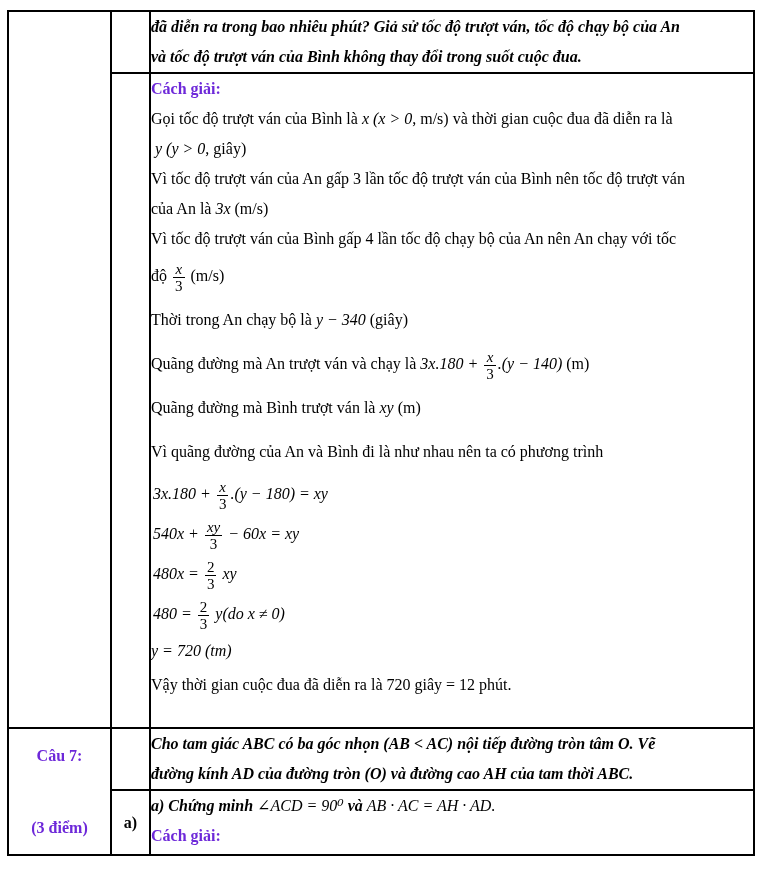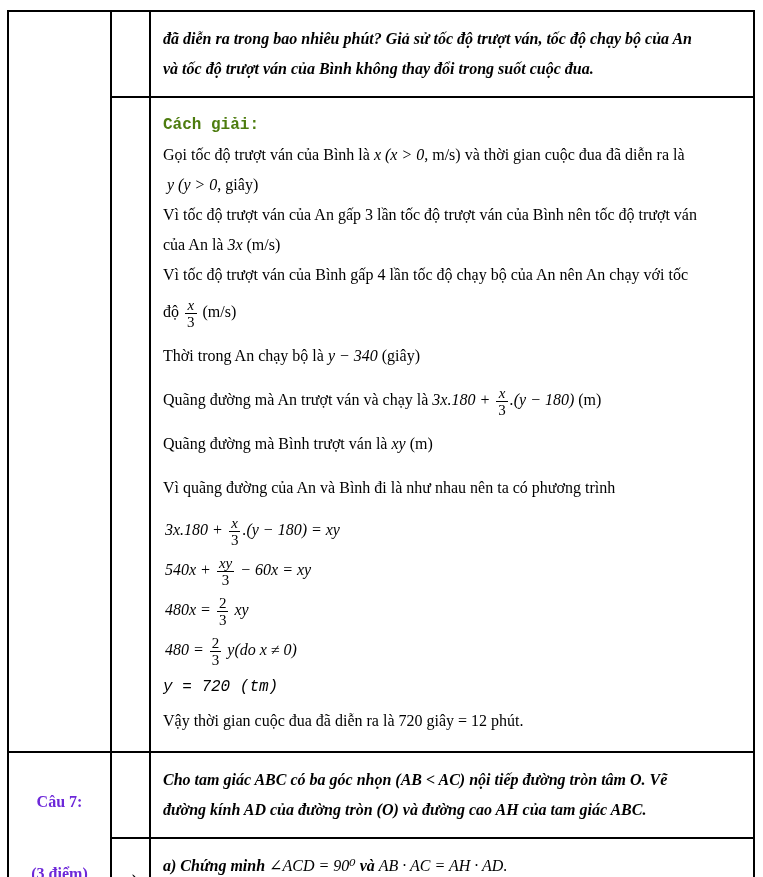--- a/index.html
+++ b/index.html
@@ -1,25 +1,25 @@
 <!DOCTYPE html>
 <html><head>
 <meta charset="utf-8">
 <style>
   html, body { margin: 0; padding: 0; background: #ffffff; }
   body { width: 763px; height: 877px; position: relative; overflow: hidden;
          font-family: "Liberation Serif", "DejaVu Serif", serif; color: #000; }
   table.sheet { position: absolute; left: 7px; top: 10px; width: 746px;
                 border-collapse: collapse; table-layout: fixed; }
-  table.sheet td { border: 2px solid #000; padding: 12px; vertical-align: top; }
+  table.sheet td { border: 2px solid #000; padding: 0; vertical-align: top; }
   col.c1 { width: 103px; } col.c2 { width: 39px; } col.c3 { width: 604px; }
   .cell3 { padding: 2px 6px 2px 8px; }
   .line { font-size: 16px; line-height: 30px; white-space: nowrap; }
   .bi { font-weight: bold; font-style: italic; }
-  .red { color: #4d7c0f; font-weight: bold; font-family: Liberation Mono, monospace; }
+  .red { color: #6d28d9; font-weight: bold; }
   .math { font-family: "Liberation Serif", "DejaVu Serif", serif; font-style: italic; }
   .mnum { font-style: normal; }
   .frac { display: inline-block; vertical-align: middle; text-align: center; font-size: 15px; line-height: 16px; margin: 0 2px; }
   .frac .num { display: block; border-bottom: 1px solid #000; padding: 0 2px; font-style: italic; }
   .frac .den { display: block; padding: 0 2px; }
   .tall { line-height: 44px; }
   .eq { font-size: 16px; line-height: 40px; white-space: nowrap; padding-left: 2px; }
   .qnum { text-align: center; font-weight: bold; color: #6d28d9; font-size: 16px; }
   .suba { font-weight: bold; font-size: 16px; text-align: center; vertical-align: middle !important; }
 </style>
@@ -66,54 +66,54 @@
         <span class="frac"><span class="num">x</span><span class="den">3</span></span>
         <span> (m/s)</span>
       </div>
       <div class="line tall">
         <span>Thời trong An chạy bộ là </span>
         <span class="math">y − 340</span>
         <span> (giây)</span>
       </div>
       <div class="line tall">
         <span>Quãng đường mà An trượt ván và chạy là </span>
-        <span class="math">3x.180 + </span><span class="frac"><span class="num">x</span><span class="den">3</span></span><span class="math">.(y − 180)</span>
+        <span class="math">3x.180 + </span><span class="frac"><span class="num">x</span><span class="den">3</span></span><span class="math">.(y − 140)</span>
         <span> (m)</span>
       </div>
       <div class="line tall">
         <span>Quãng đường mà Bình trượt ván là </span>
         <span class="math">xy</span>
         <span> (m)</span>
       </div>
       <div class="line tall">Vì quãng đường của An và Bình đi là như nhau nên ta có phương trình</div>
       <div class="eq math">
         <span>3x.180 + </span><span class="frac"><span class="num">x</span><span class="den mnum">3</span></span><span>.(y − 180) = xy</span>
       </div>
       <div class="eq math">
         <span>540x + </span><span class="frac"><span class="num">xy</span><span class="den mnum">3</span></span><span> − 60x = xy</span>
       </div>
       <div class="eq math">
         <span>480x = </span><span class="frac"><span class="num mnum" style="font-style:normal">2</span><span class="den mnum">3</span></span><span> xy</span>
       </div>
       <div class="eq math">
         <span>480 = </span><span class="frac"><span class="num mnum" style="font-style:normal">2</span><span class="den mnum">3</span></span><span> y(do x ≠ 0)</span>
       </div>
-      <div class="line math" style="line-height:34px;font-family:Liberation Mono, monospace;">y = 720 (tm)</div>
+      <div class="line math" style="line-height:34px;">y = 720 (tm)</div>
       <div class="line" style="line-height:34px;">Vậy thời gian cuộc đua đã diễn ra là 720 giây = 12 phút.</div>
     </td>
   </tr>
   <tr style="height:59px;">
     <td class="qnum" rowspan="2" style="vertical-align:middle;">
       <div style="line-height:32px;">Câu 7:</div>
       <div style="line-height:32px;margin-top:40px;">(3 điểm)</div>
     </td>
     <td></td>
     <td class="cell3">
       <div class="line bi">Cho tam giác ABC có ba góc nhọn (AB &lt; AC) nội tiếp đường tròn tâm O.  Vẽ</div>
-      <div class="line bi">đường kính AD của đường tròn (O) và đường cao AH của tam giác ABC.</div>
+      <div class="line bi">đường kính AD của đường tròn (O) và đường cao AH của tam thời ABC.</div>
     </td>
   </tr>
   <tr style="height:65px;">
     <td class="suba">
       <span>a)</span>
     </td>
     <td class="cell3">
       <div class="line">
         <span class="bi">a)  Chứng minh </span>
         <span class="math">∠ACD = 90⁰</span><span class="bi">  và </span>

